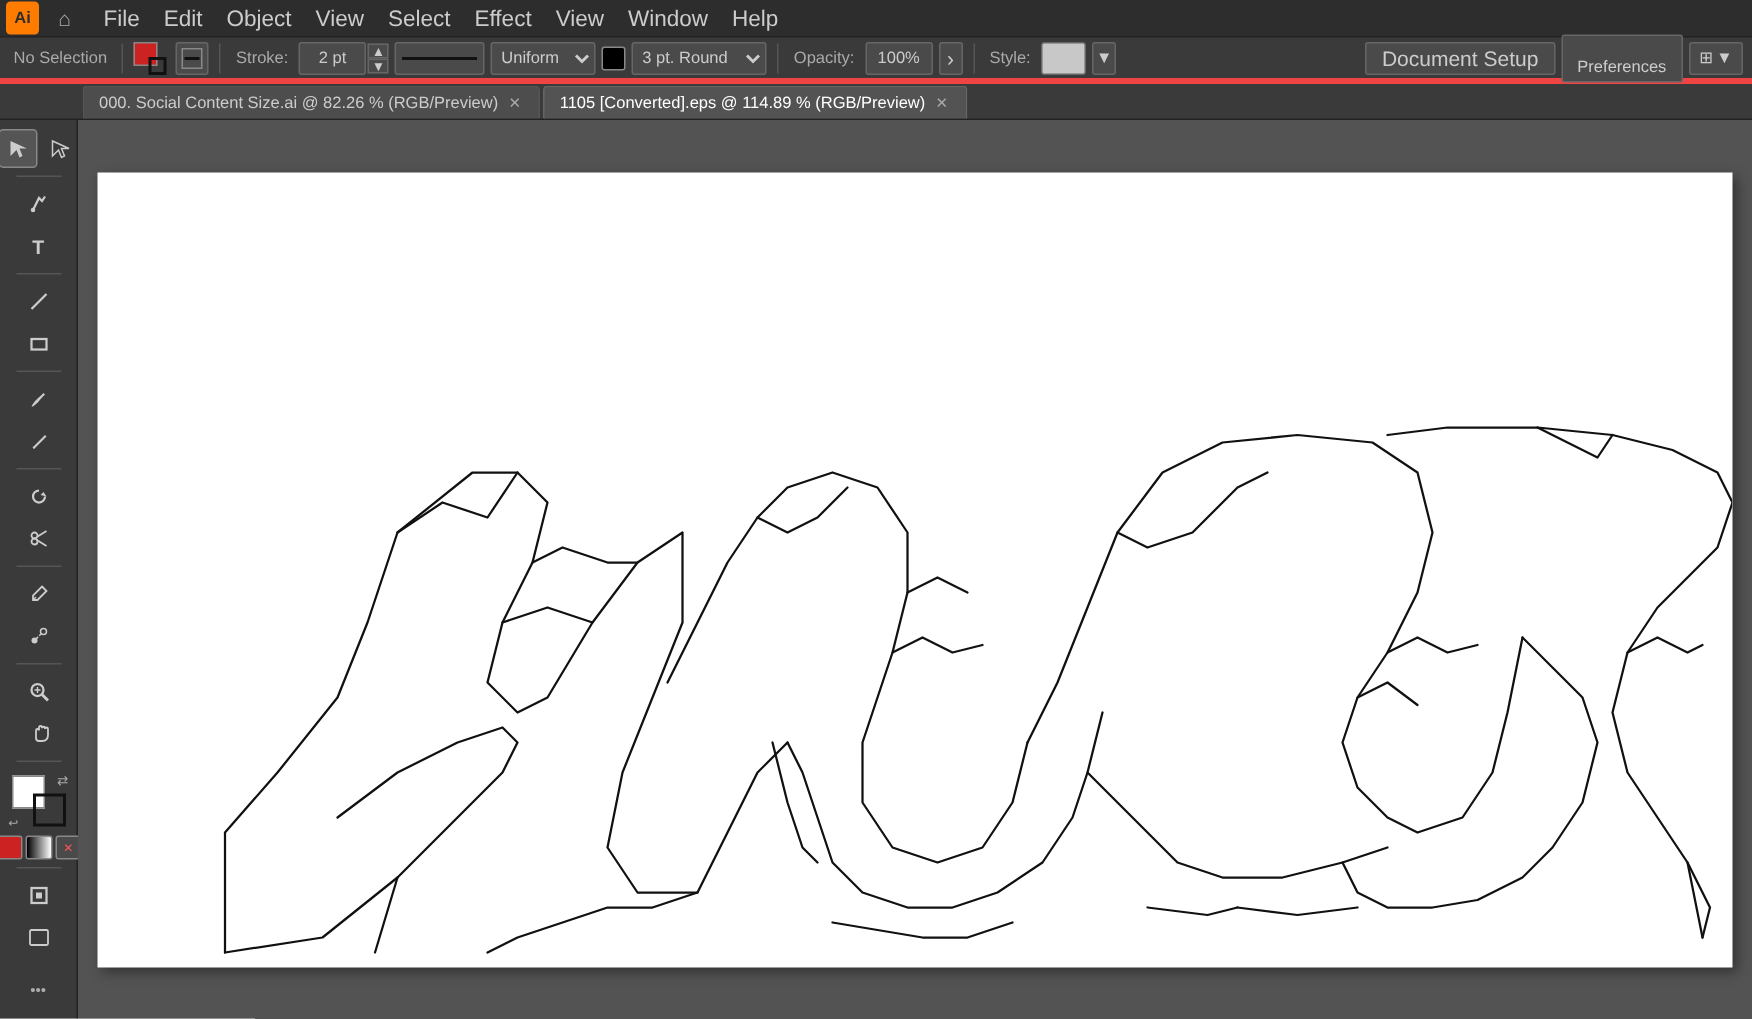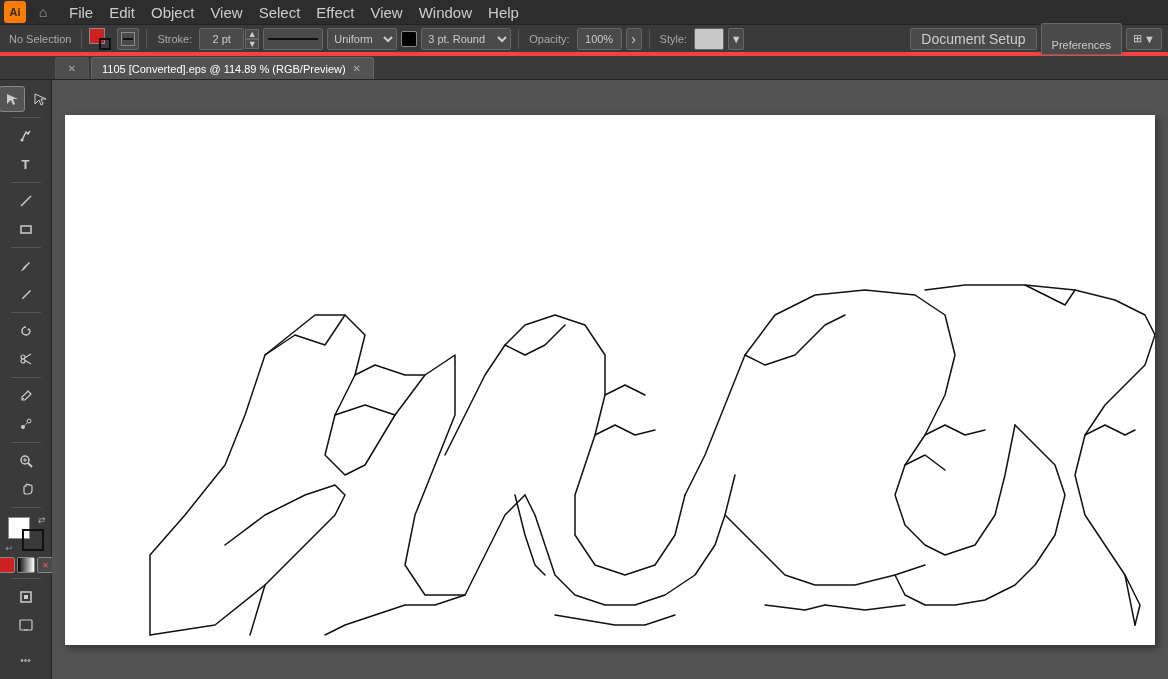--- a/index.html
+++ b/index.html
@@ -339,20 +339,21 @@
   <button class="doc-setup-btn">Document Setup</button>
   <button class="preferences-btn">Preferences</button>
   <button class="arrange-btn">
     <span>⊞</span>
     <span>▼</span>
   </button>
 </div>
 
 <div id="tabs-bar">
   <div class="tab">
+    <span>000. Social Content Size.ai @ 82.26 % (RGB/Preview)</span>
     <span class="tab-close">✕</span>
   </div>
   <div class="tab active">
     <span>1105 [Converted].eps @ 114.89 % (RGB/Preview)</span>
     <span class="tab-close">✕</span>
   </div>
 </div>
 
 <div id="main">
 

